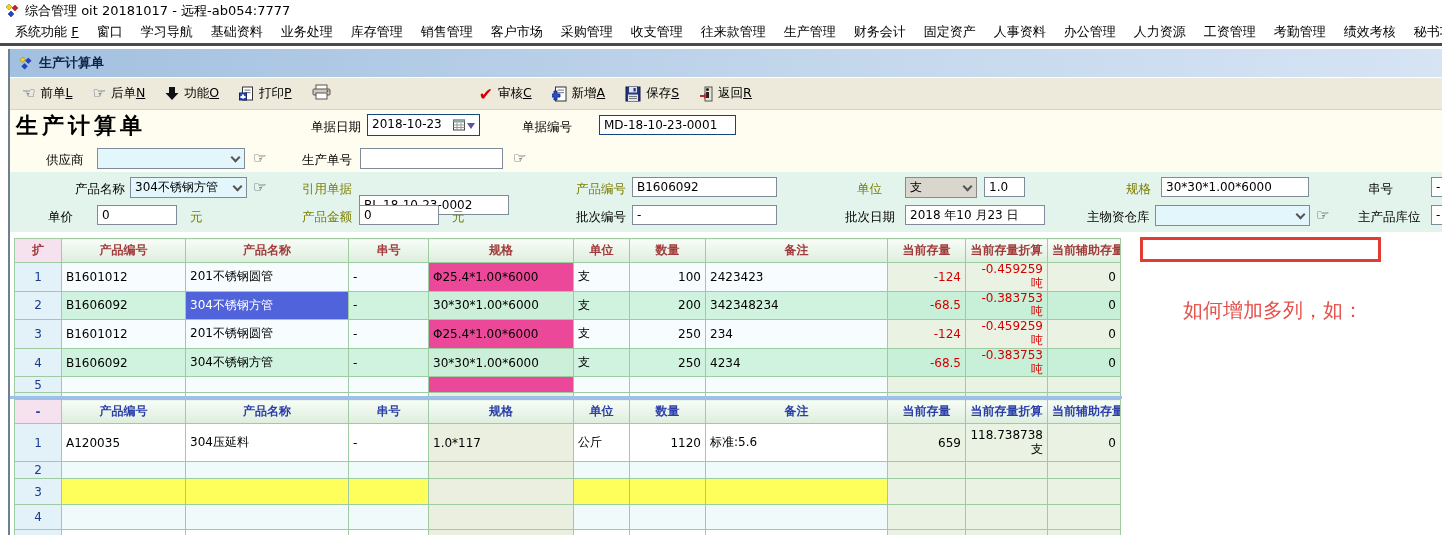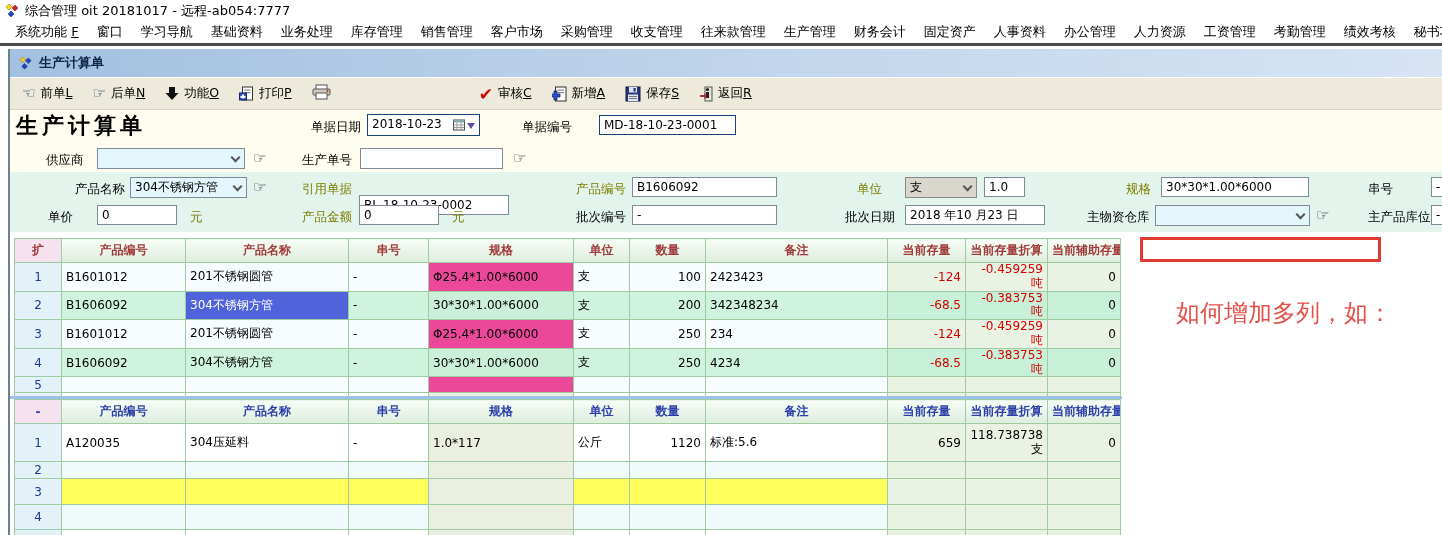--- a/index.html
+++ b/index.html
@@ -81,21 +81,21 @@
   #t2 tr.lc td.c-grn { background:#eaf2e3; }
   #t1 tr td.rn, #t2 tr td.rn { background:#e3f1f9; color:#1b3a8c; text-align:center; }
   .grid td.num { text-align:right; }
   .grid td.red { color:#d40000; }
   .grid td.yl { background:#ffff5c !important; }
   .grid td.sel { background:#5063db !important; color:#fff !important; }
   .grid td.conv { white-space:pre-line; line-height:1.15; }
 
   
   .red-box { position:absolute; left:1140px; top:237px; width:241px; height:25px; border:3px solid #e03c31; background:#fff; }
-  .red-note { position:absolute; color:#e5504a; font-size:24px; white-space:nowrap; }
+  .red-note { position:absolute; color:#e5504a; font-size:20px; white-space:nowrap;margin-left:7px; }
   #rn1 { left:1176px; top:297px; }
   #rn2 { left:1176px; top:328px; }
 </style>
 </head>
 <body>
 
 <div class="screen">
 
   <div class="titlebar">
     <svg width="16" height="16" viewBox="0 0 16 16">
@@ -290,21 +290,21 @@
   </div>
   <span class="lbl" style="left:845px; top:209px;">批次日期</span>
   <div class="fld" style="left:905px; top:205px; width:140px; height:20px;">
     <span>2018 年10 月23 日</span>
   </div>
   <span class="lbl" style="left:1087px; top:209px;">主物资仓库</span>
   <div class="fld combo" style="left:1155px; top:205px; width:155px; height:21px;">
     <span></span><span class="chev"></span>
   </div>
   <span class="hand" style="left:1316px; top:208px;">☞</span>
-  <span class="lbl" style="left:1358px; top:209px;margin-left:10px;">主产品库位</span>
+  <span class="lbl" style="left:1358px; top:209px;">主产品库位</span>
   <div class="fld" style="left:1431px; top:205px; width:14px; height:20px;">
     <span>-</span>
   </div>
 
   <div class="twrap" id="w1">
     <table class="grid" id="t1">
       <colgroup>
           <col style="width:47px">
           <col style="width:124px">
           <col style="width:163px">

